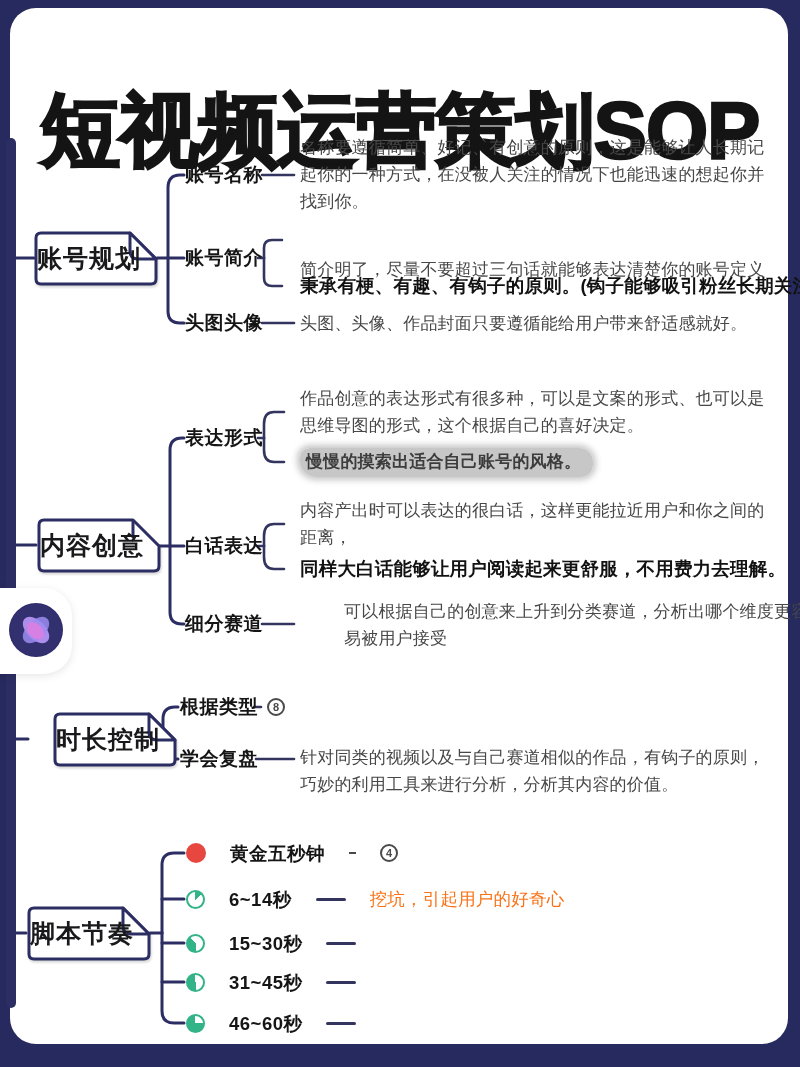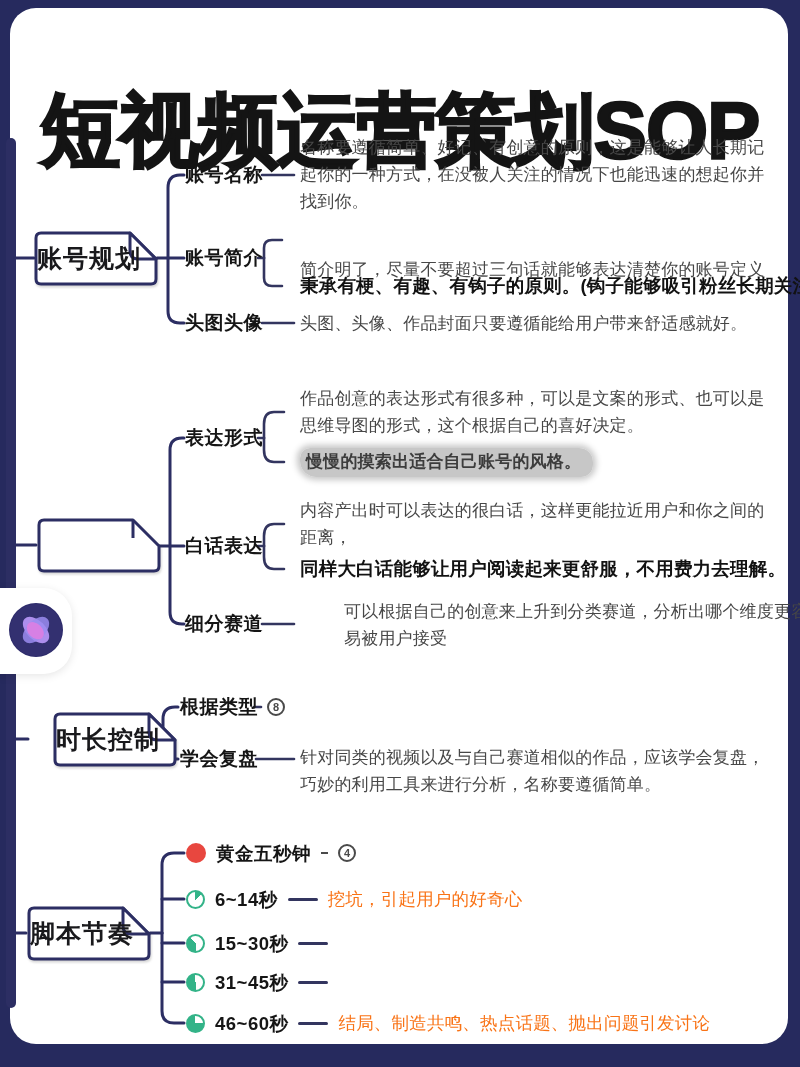--- a/index.html
+++ b/index.html
@@ -11,21 +11,21 @@
   svg.lines{position:absolute;left:0;top:0;}
   .box{position:absolute;}
   .box svg{position:absolute;left:0;top:0;filter:drop-shadow(1px 2px 1px rgba(70,70,70,.22));}
   .box .bl{position:absolute;left:0;top:0;width:112px;height:56px;display:flex;align-items:center;justify-content:center;font-size:25px;font-weight:800;color:#19191c;letter-spacing:1px;}
   .lbl{position:absolute;font-size:19px;font-weight:700;color:#151515;line-height:25px;white-space:nowrap;letter-spacing:.5px;}
   .desc{position:absolute;left:300px;width:480px;font-size:17px;line-height:27px;color:#474747;letter-spacing:.2px;}
   .one{white-space:nowrap;width:auto;}
   .descb{font-size:18.5px;font-weight:800;color:#121212;}
   .hl{background:#c7c7c7;color:#3c3c3c;font-weight:600;padding:4px 12px 6px 6px;border-radius:10px 14px 12px 16px;box-shadow:0 0 6px 3px #c7c7c7;}
   .badge{position:absolute;width:18px;height:18px;border:2px solid #4a4a4a;border-radius:50%;display:flex;align-items:center;justify-content:center;font-size:11px;font-weight:700;color:#4a4a4a;background:#fff;box-sizing:border-box;}
-  .row{position:absolute;left:186px;height:28px;display:flex;align-items:center;gap:10px;white-space:nowrap;}
+  .row{position:absolute;left:186px;height:28px;display:flex;align-items:center;gap:24px;white-space:nowrap;}
   .row .rl{font-size:18.5px;font-weight:800;color:#151515;letter-spacing:.5px;}
   .row .rd{font-size:17.5px;color:#f97316;letter-spacing:.2px;}
   .dash{width:30px;height:3px;background:#33355f;border-radius:2px;}
   .minidash{width:7px;height:2px;background:#4a4a4a;}
   .ibadge{width:18px;height:18px;border:2px solid #4a4a4a;border-radius:50%;display:flex;align-items:center;justify-content:center;font-size:11px;font-weight:700;color:#4a4a4a;box-sizing:border-box;}
   .dot{width:20px;height:20px;border-radius:50%;background:#e8473f;}
   .pie{width:19px;height:19px;border-radius:50%;border:2px solid #33b388;box-sizing:border-box;}
   .p1{background:conic-gradient(#33b388 0 13%,#ffffff 0);}
   .p2{background:conic-gradient(from 180deg,#33b388 0 38%,#ffffff 0);}
   .p3{background:conic-gradient(from 180deg,#33b388 0 50%,#ffffff 0);}
@@ -89,20 +89,21 @@
     <path d="M97 3 V21 Q97 29 105 29 H123 Z" fill="#ffffff" stroke="#2c2e63" stroke-width="3" stroke-linejoin="round"></path>
   </svg>
   <span class="bl">账号规划</span>
 </div>
 
 <div class="box" style="left:36px;top:517px;width:126px;height:57px;">
   <svg width="126" height="57" viewBox="0 0 126 57">
     <path d="M8 3 H97 L123 29 V49 Q123 54 118 54 H8 Q3 54 3 49 V8 Q3 3 8 3 Z" fill="#ffffff" stroke="#2c2e63" stroke-width="3" stroke-linejoin="round"></path>
     <path d="M97 3 V21 Qq97 29 105 29 H123 Z" fill="#ffffff" stroke="#2c2e63" stroke-width="3" stroke-linejoin="round"></path>
   </svg>
+  <span class="bl">内容创意</span>
 </div>
 
 <div class="box" style="left:28px;top:711px;width:126px;height:57px;margin-left:24px;">
   <svg width="126" height="57" viewBox="0 0 126 57">
     <path d="M8 3 H97 L123 29 V49 Q123 54 118 54 H8 Q3 54 3 49 V8 Q3 3 8 3 Z" fill="#ffffff" stroke="#2c2e63" stroke-width="3" stroke-linejoin="round"></path>
     <path d="M97 3 V21 Q97 29 105 29 H123 Z" fill="#ffffff" stroke="#2c2e63" stroke-width="3" stroke-linejoin="round"></path>
   </svg>
   <span class="bl">时长控制</span>
 </div>
 
@@ -132,21 +133,21 @@
 <div class="desc" style="top:497px;">内容产出时可以表达的很白话，这样更能拉近用户和你之间的距离，</div>
 <div class="desc descb one" style="top:555px;">同样大白话能够让用户阅读起来更舒服，不用费力去理解。</div>
 
 <div class="lbl" style="left:185px;top:611px;">细分赛道</div>
 <div class="desc" style="top:598px;margin-left:44px;">可以根据自己的创意来上升到分类赛道，分析出哪个维度更容易被用户接受</div>
 
 <div class="lbl" style="left:180px;top:694px;">根据类型</div>
 <div class="badge" style="left:267px;top:698px;">8</div>
 
 <div class="lbl" style="left:180px;top:746px;">学会复盘</div>
-<div class="desc" style="top:744px;">针对同类的视频以及与自己赛道相似的作品，应该学会复盘，巧妙的利用工具来进行分析，名称要遵循简单。</div>
+<div class="desc" style="top:744px;">针对同类的视频以及与自己赛道相似的作品，有钩子的原则，巧妙的利用工具来进行分析，分析其内容的价值。</div>
 
 <div class="row" style="top:839px;">
   <span class="dot"></span>
   <span class="rl">黄金五秒钟</span>
   <span class="minidash"></span>
   <span class="ibadge">4</span>
 </div>
 
 <div class="row" style="top:885px;justify-content:flex-end;">
   <span class="pie p1"></span>
@@ -164,21 +165,20 @@
 <div class="row" style="top:968px;">
   <span class="pie p3"></span>
   <span class="rl">31~45秒</span>
   <span class="dash"></span>
 </div>
 
 <div class="row" style="top:1009px;">
   <span class="pie p4"></span>
   <span class="rl">46~60秒</span>
   <span class="dash"></span>
-  <span class="rd">结局、制造共鸣、热点话题、抛出问题引发讨论</span>
 </div>
 
 <div id="halo"></div>
 <svg id="logo" viewBox="0 0 56 56">
   <circle cx="28" cy="28" r="27" fill="#2d2b6b"></circle>
   <circle cx="28" cy="28" r="26" fill="#333070"></circle>
   <g>
     <ellipse cx="28" cy="28" rx="16" ry="9.5" transform="rotate(45 28 28)" fill="#b493f3" opacity="0.95"></ellipse>
     <ellipse cx="28" cy="28" rx="16" ry="9.5" transform="rotate(135 28 28)" fill="#9b8cf0" opacity="0.85"></ellipse>
     <ellipse cx="28" cy="29" rx="10" ry="7" transform="rotate(45 28 28)" fill="#e07ee2" opacity="0.85"></ellipse>

